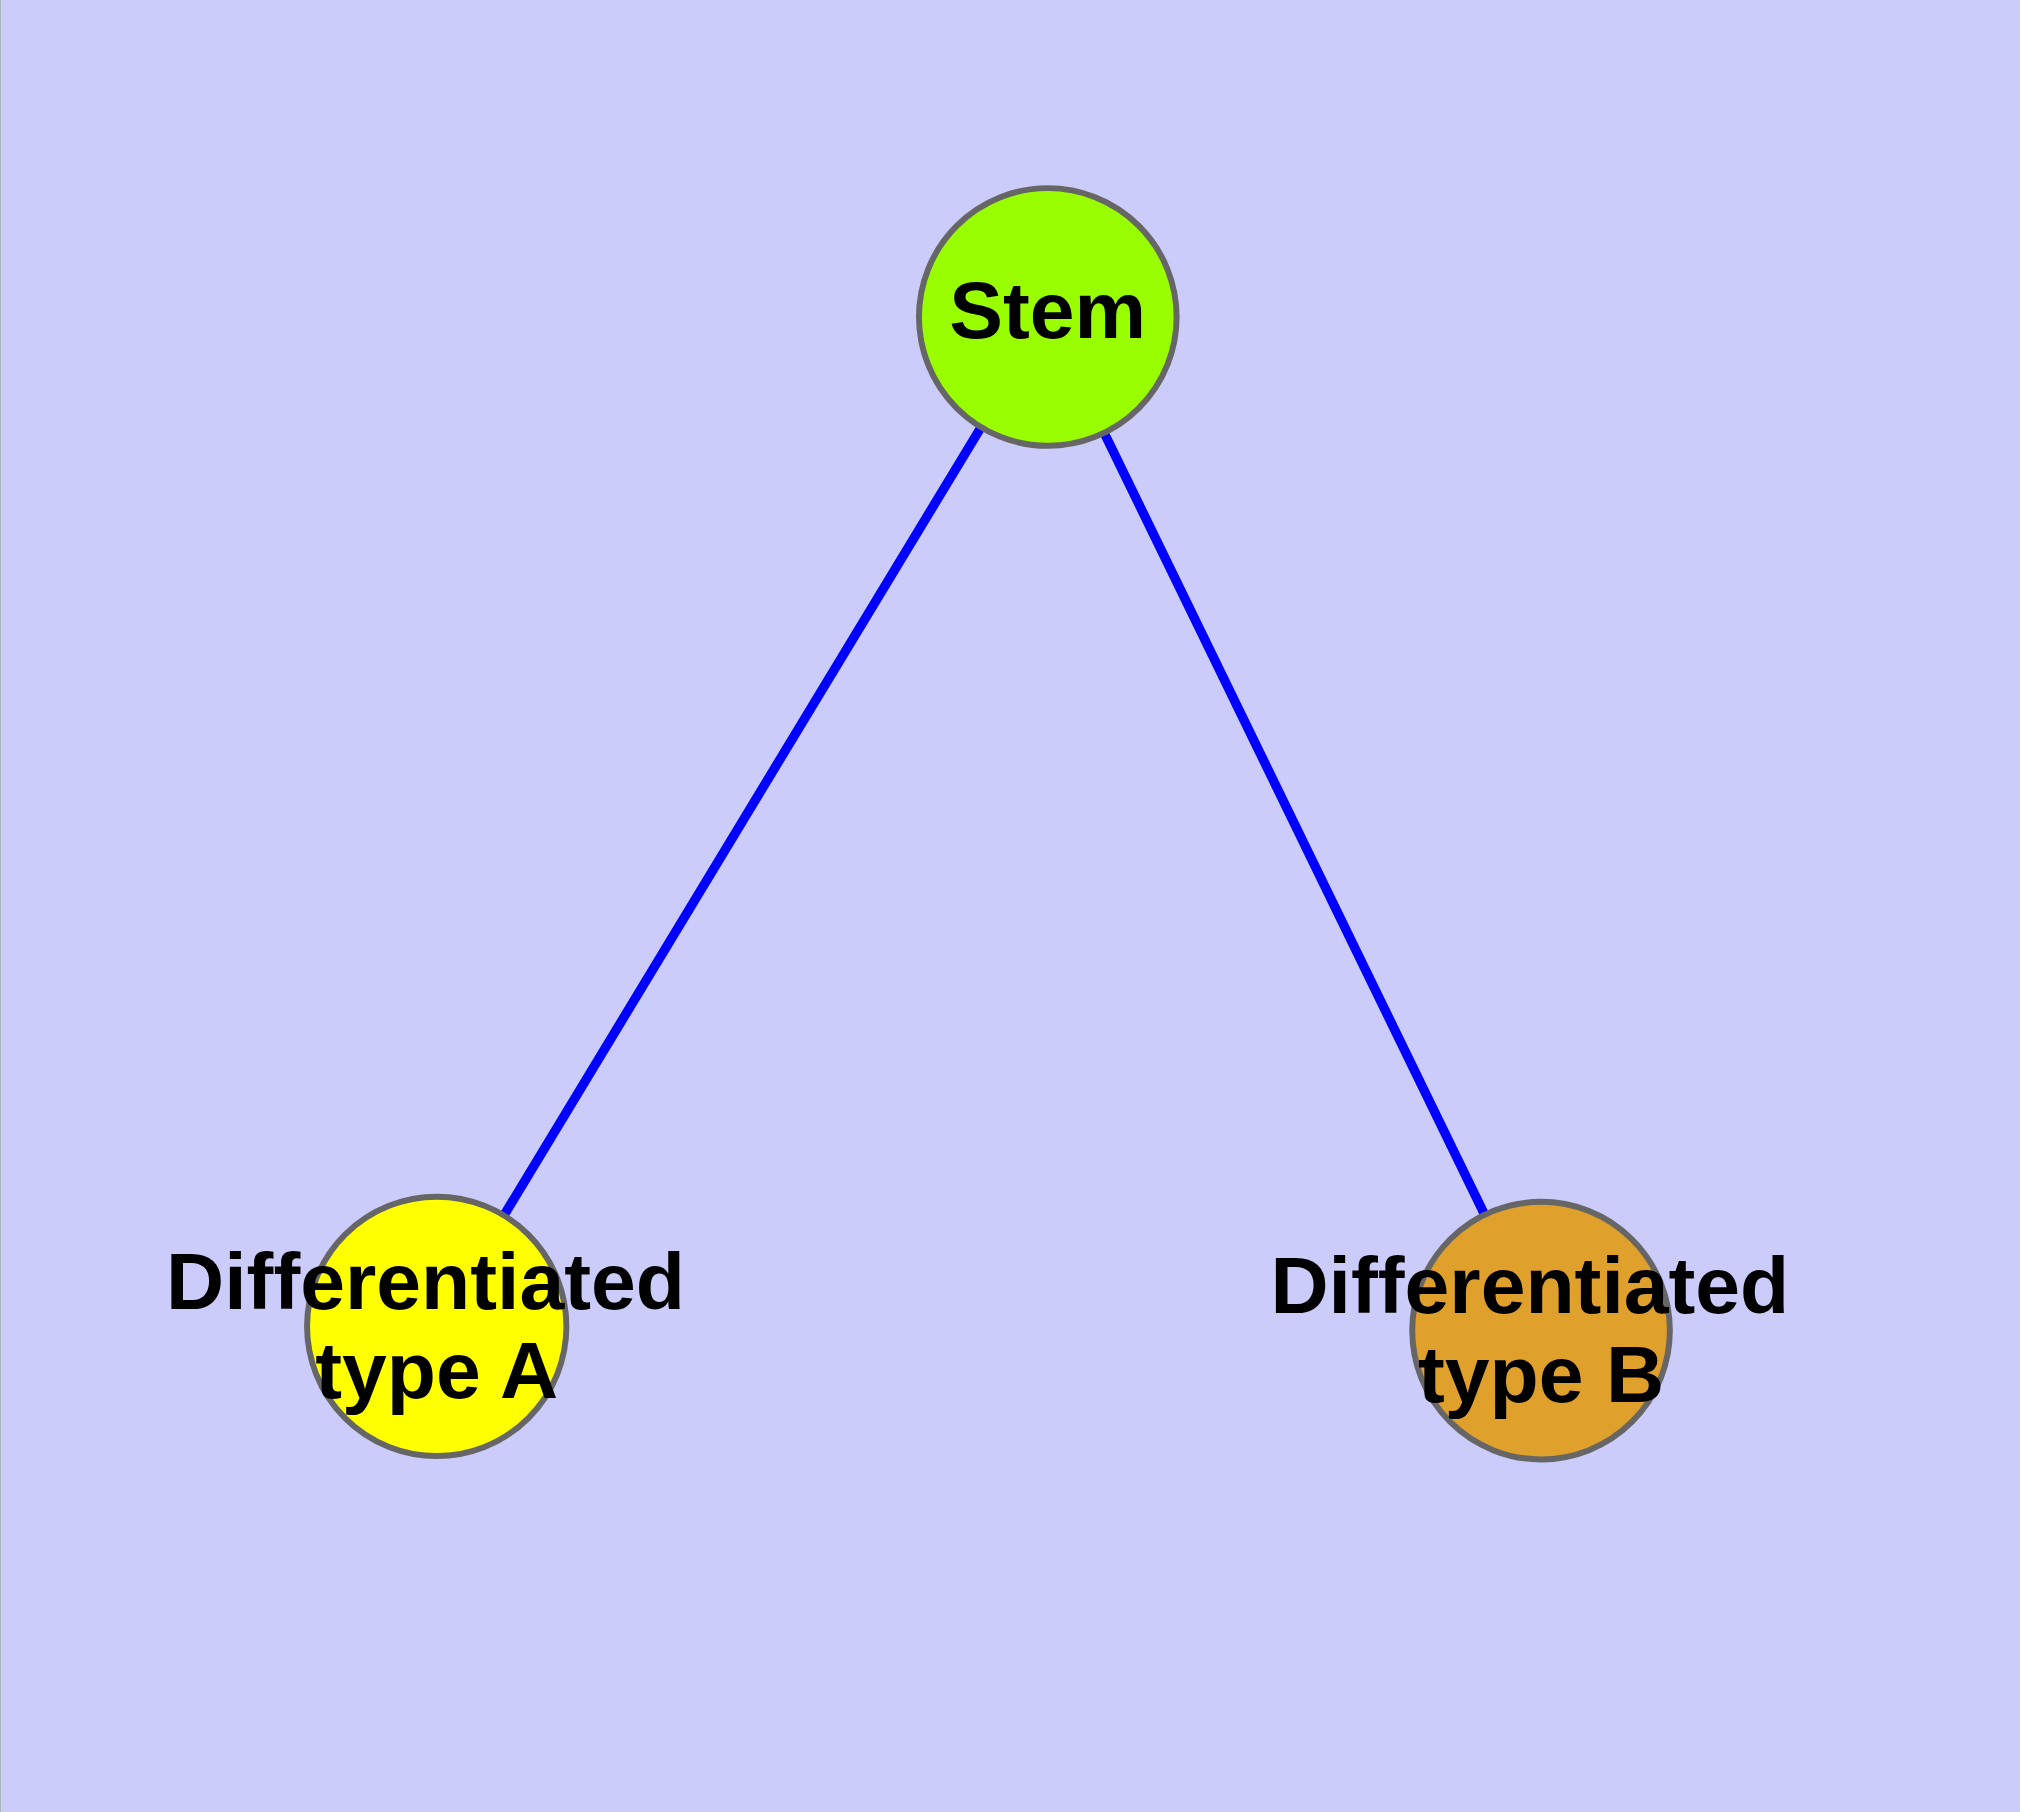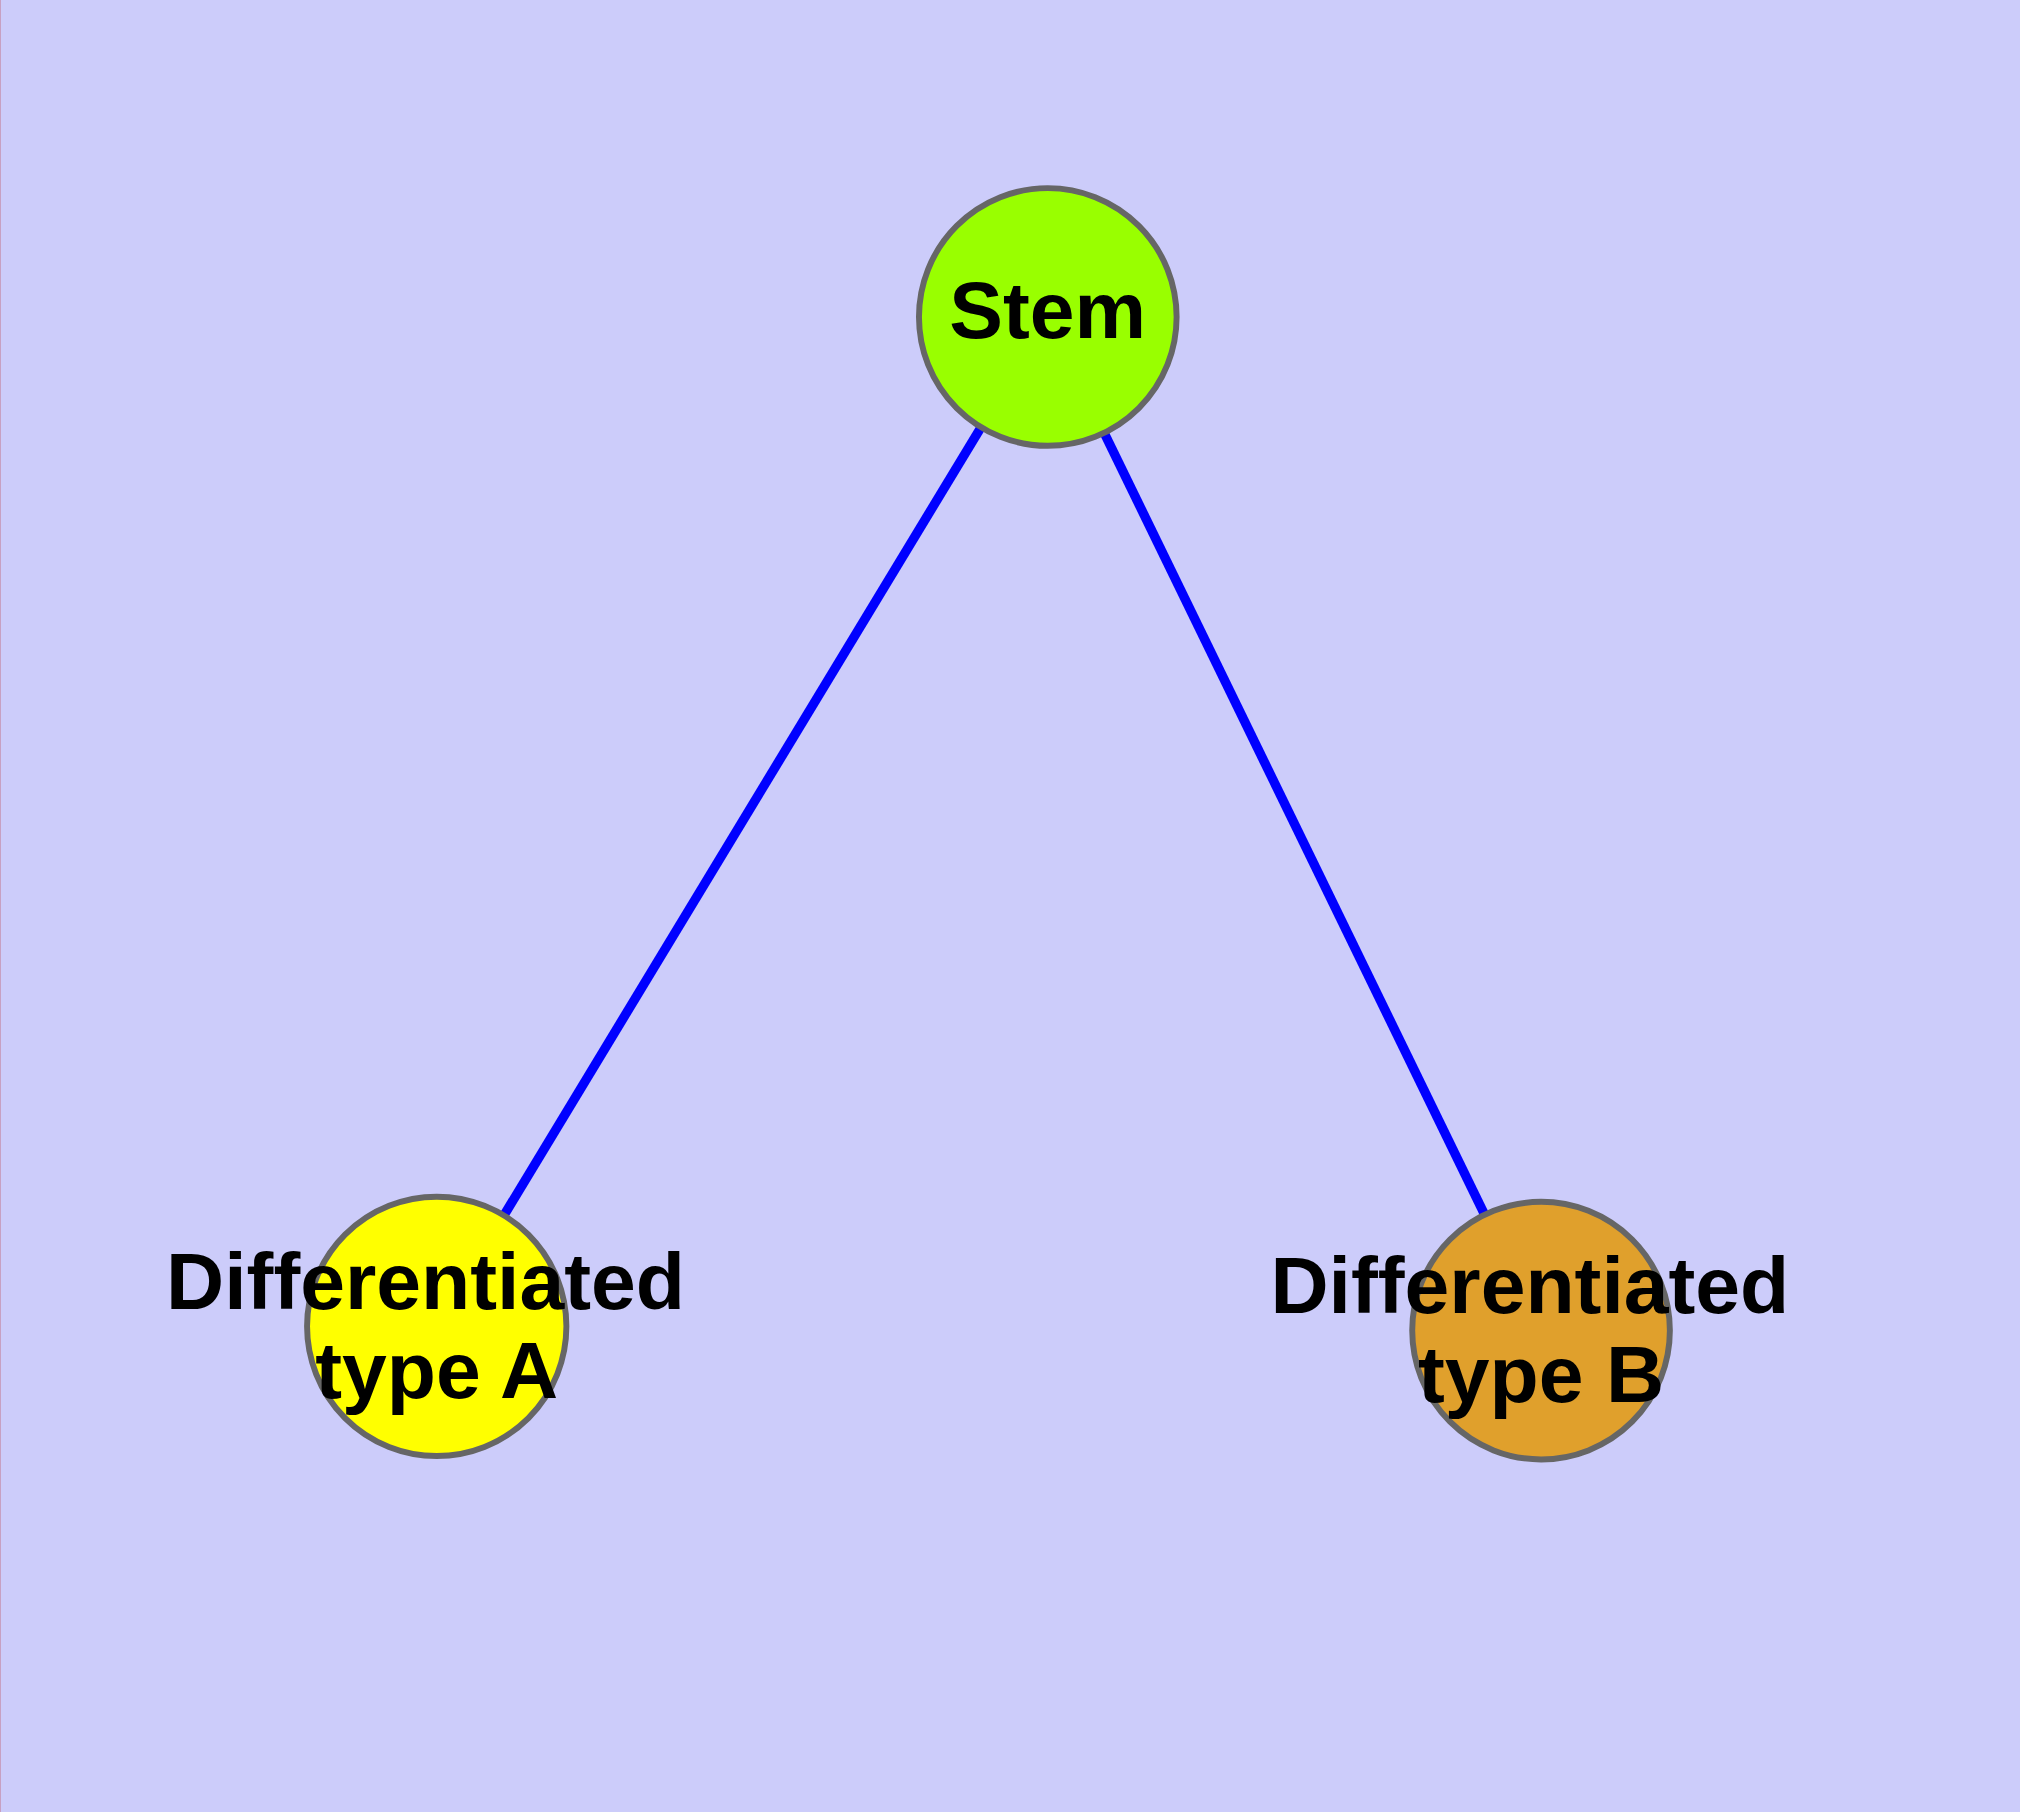--- a/index.html
+++ b/index.html
@@ -11,21 +11,21 @@
   body {
     width: 2021px;
     height: 1812px;
     overflow: hidden;
     font-family: "Liberation Sans", sans-serif;
   }
   #graph-canvas {
     position: relative;
     width: 2021px;
     height: 1812px;
-    background: #b91c1c;
+    background: #4d7c0f;
   }
   #graph-svg {
     position: absolute;
     top: 0;
     left: 0;
     width: 2021px;
     height: 1812px;
     display: block;
   }
   .node-label {

